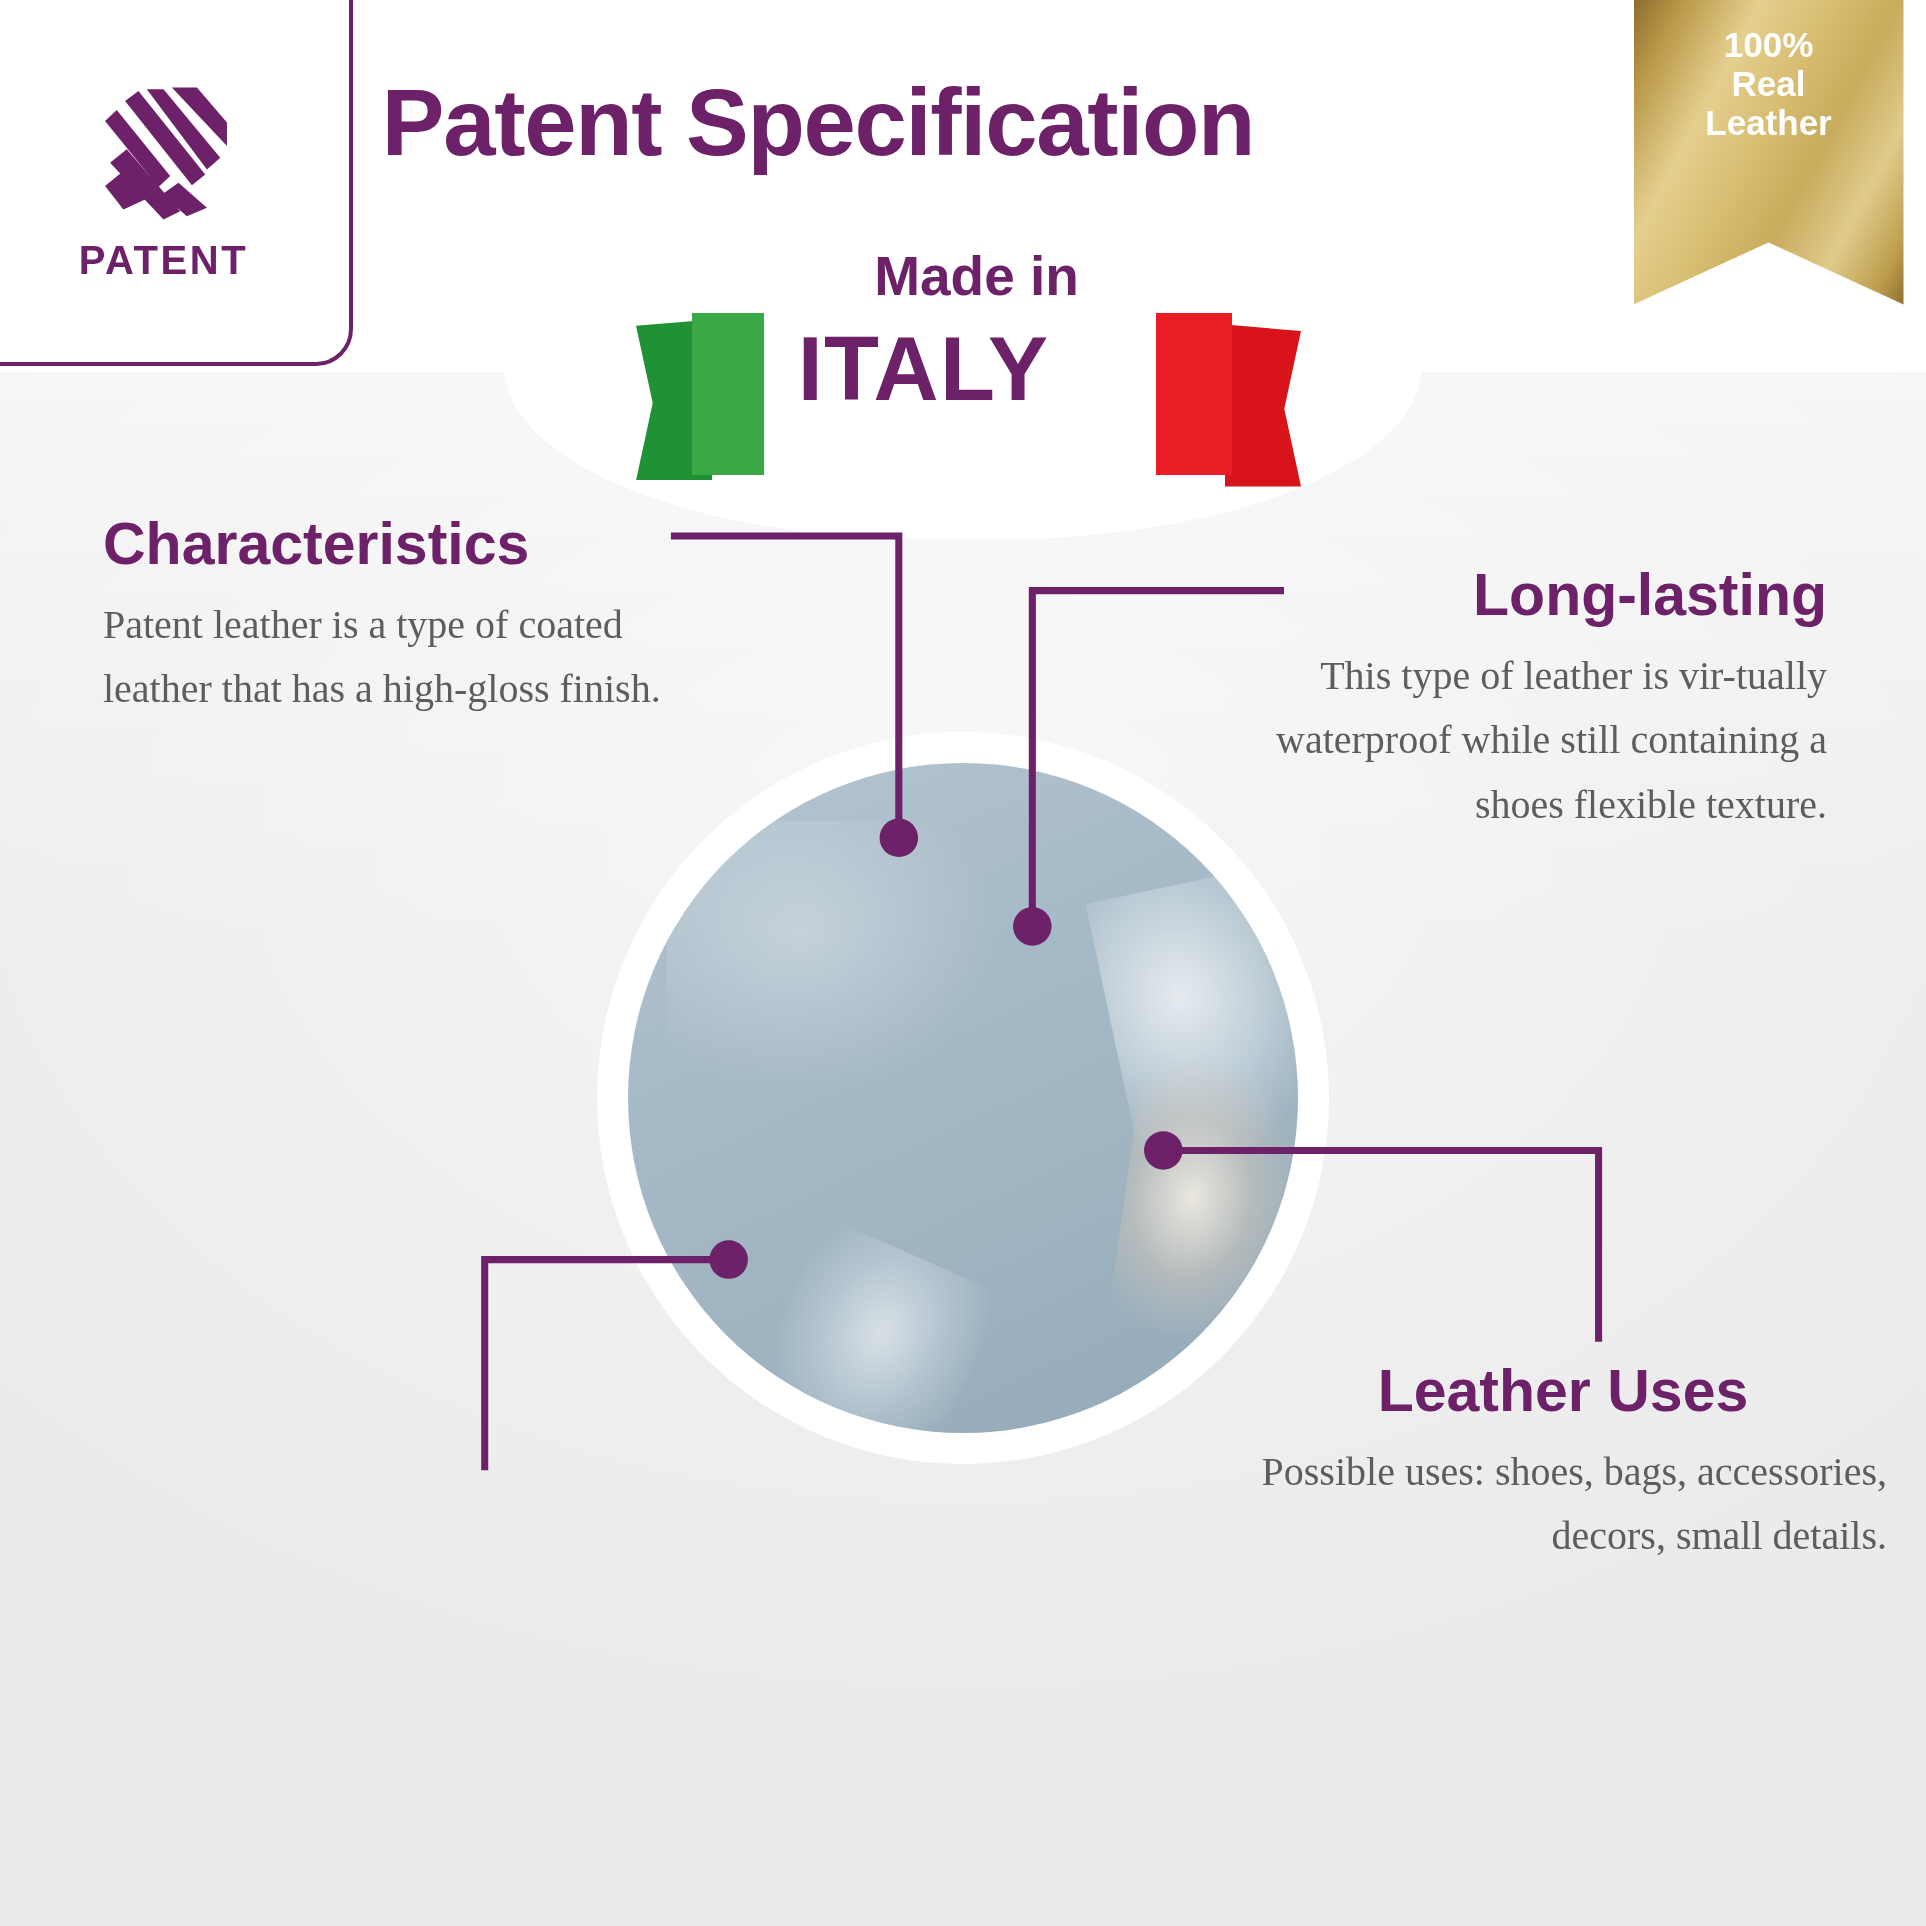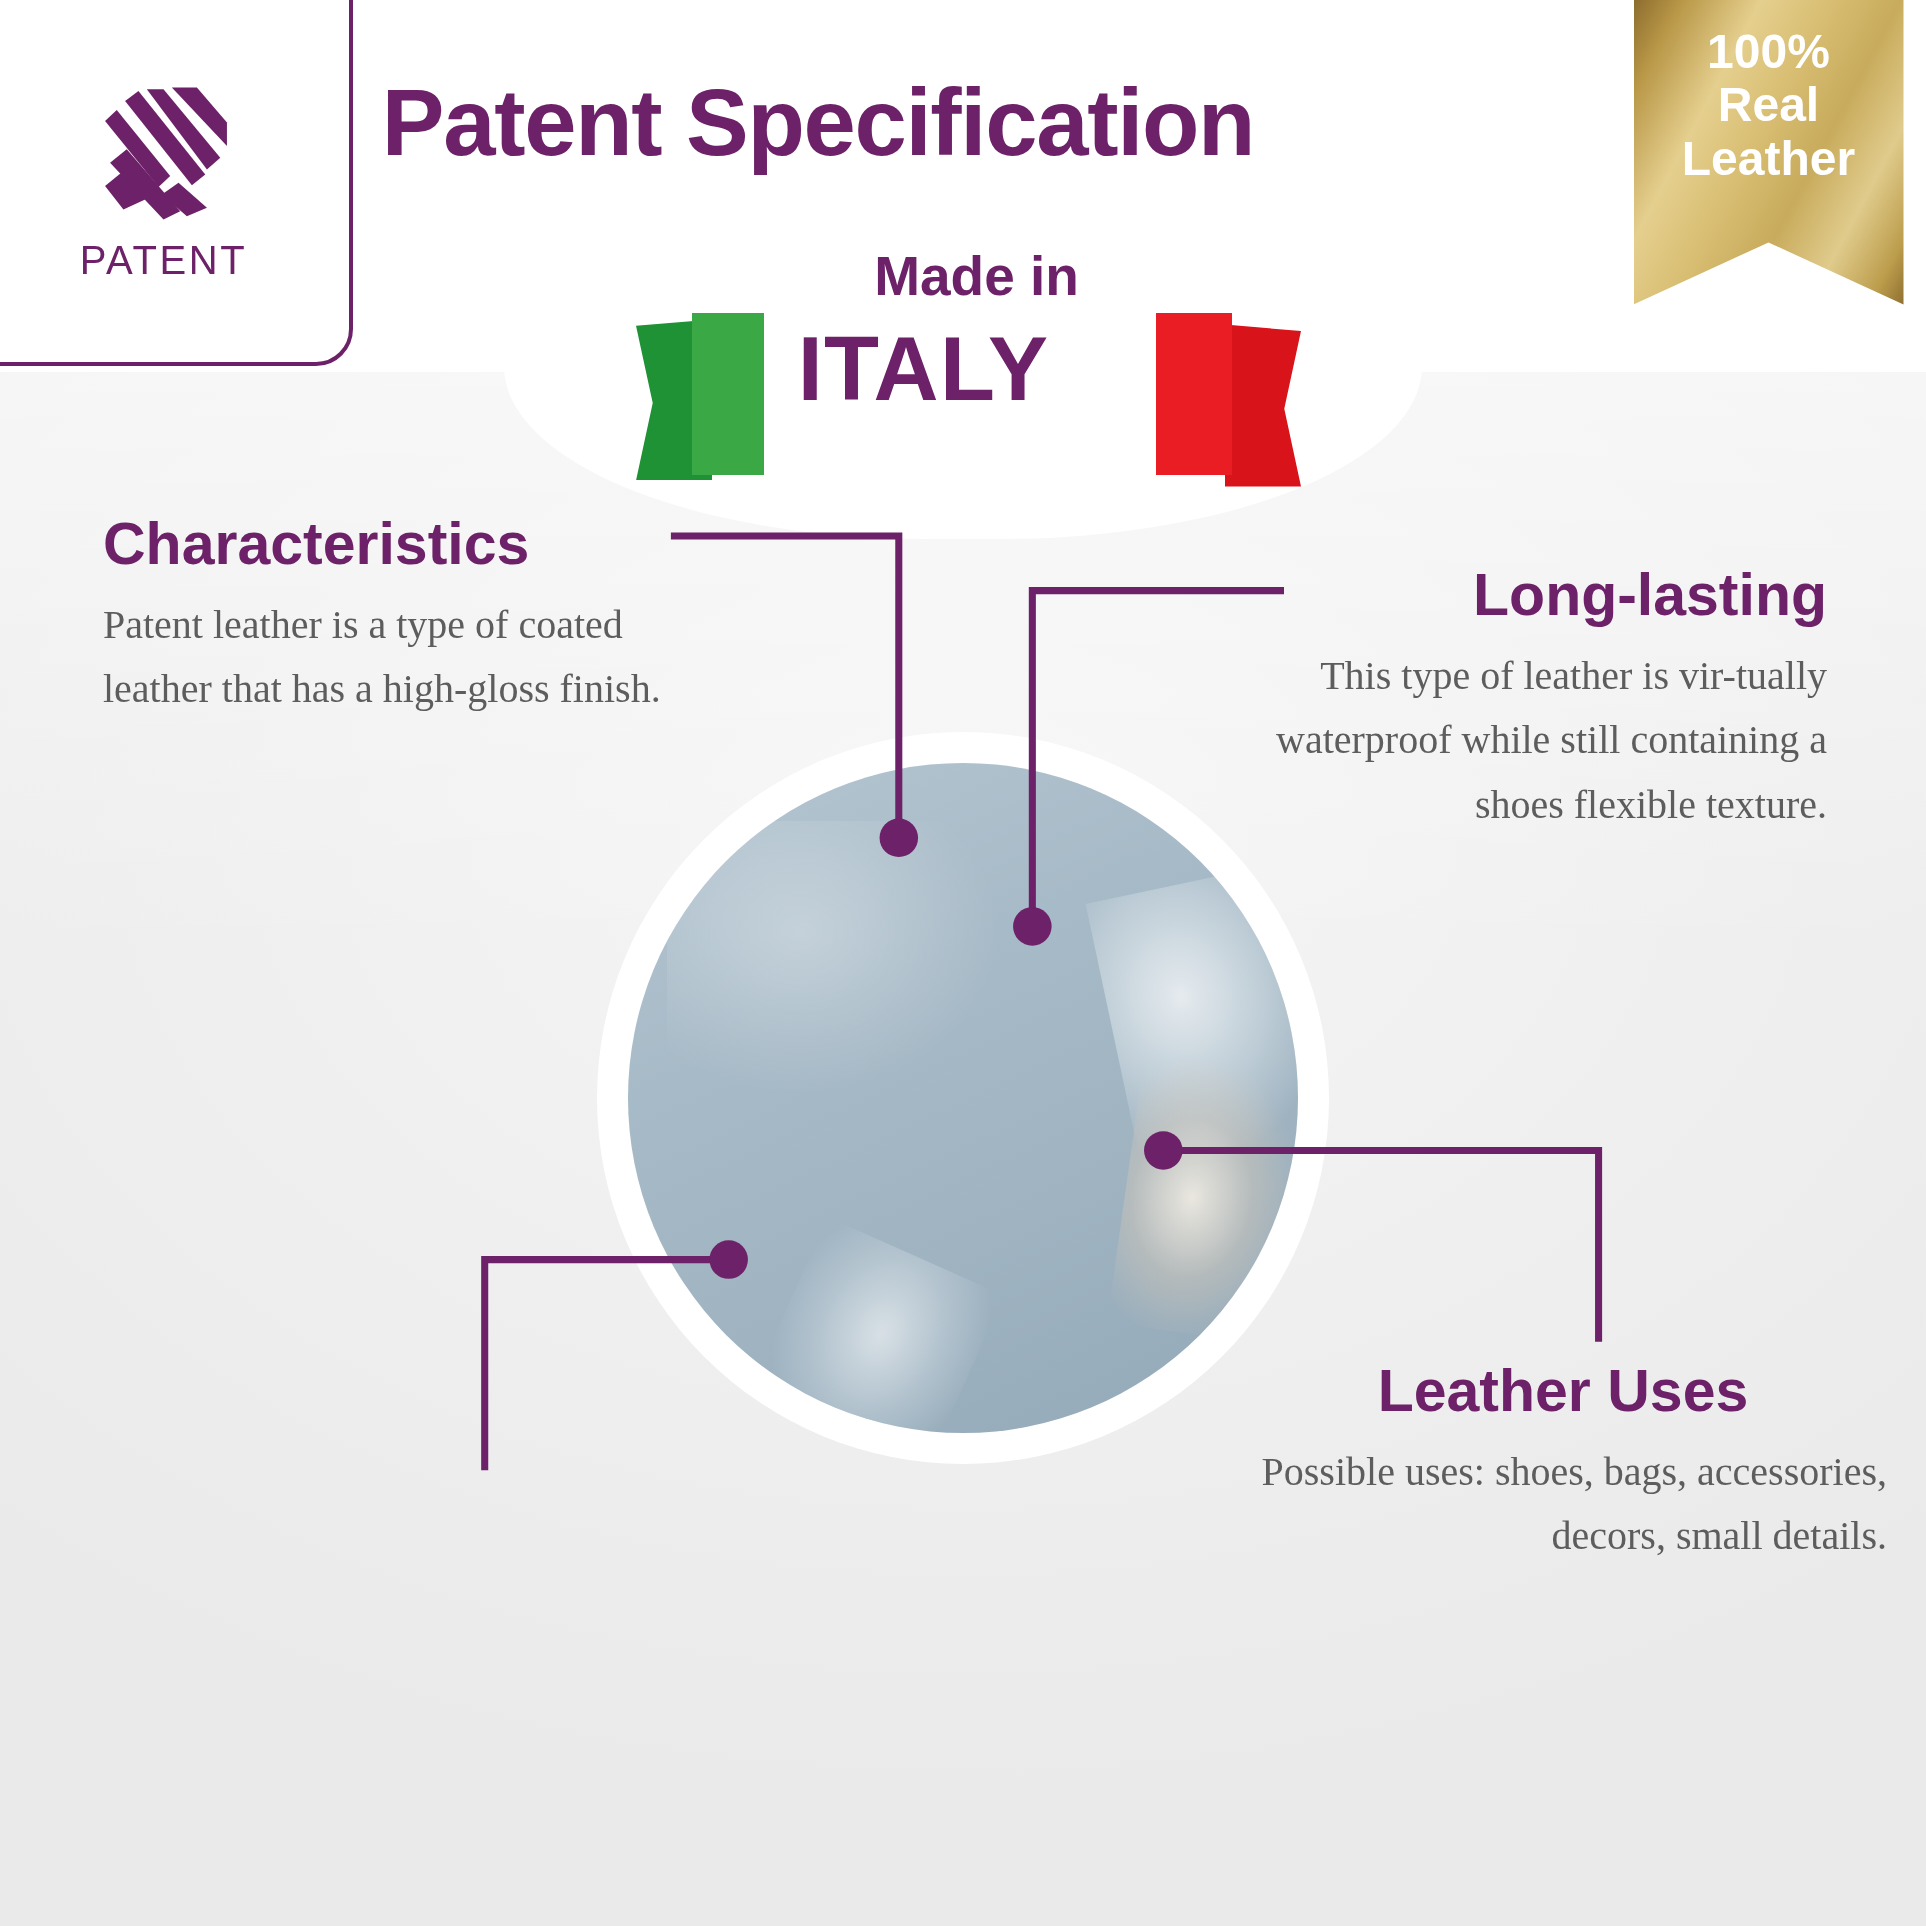--- a/index.html
+++ b/index.html
@@ -50,21 +50,21 @@
     background:#ffffff;
     border:4.5px solid #6d2168;
     border-radius:0 0 37px 0;
     display:flex; flex-direction:column;
     align-items:center; justify-content:center;
     z-index:22;
   }
   .logo-mark { width:167px; height:161px; margin-top:11.6px; }
   .logo-word {
     margin-top:9px;
-    font-size:40px; font-weight:normal;
+    font-size:40px; font-weight:bold;
     letter-spacing:2.6px;
     color:#6d2168;
     font-family:"Liberation Sans", sans-serif;
   }
 
   
   .gold-ribbon {
     position:absolute; right:22.5px; top:-6.4px;
     width:270px; height:311px;
     background:linear-gradient(118deg,
@@ -72,21 +72,21 @@
         #d9bf74 45%, #c8ab5c 62%, #e0cb8c 78%,
         #bc9d4c 92%, #8e6f30 100%);
     -webkit-clip-path:polygon(0 0,100% 0,100% 100%,50% 80%,0 100%);
     clip-path:polygon(0 0,100% 0,100% 100%,50% 80%,0 100%);
     display:flex; flex-direction:column;
     align-items:center; justify-content:flex-start;
     padding-top:31px;
     z-index:25;
   }
   .gold-line {
-    color:#ffffff; font-size:48px; font-weight:bold;
+    color:#ffffff; font-size:35px; font-weight:bold;
     line-height:1.12; text-align:center;
     font-family:"Liberation Sans", sans-serif;
   }
 
   
   .main-title {
     position:absolute; left:0; top:69px; width:1636px;
     text-align:center;
     font-size:94px; font-weight:bold; color:#6d2168;
     letter-spacing:-1.3px;

